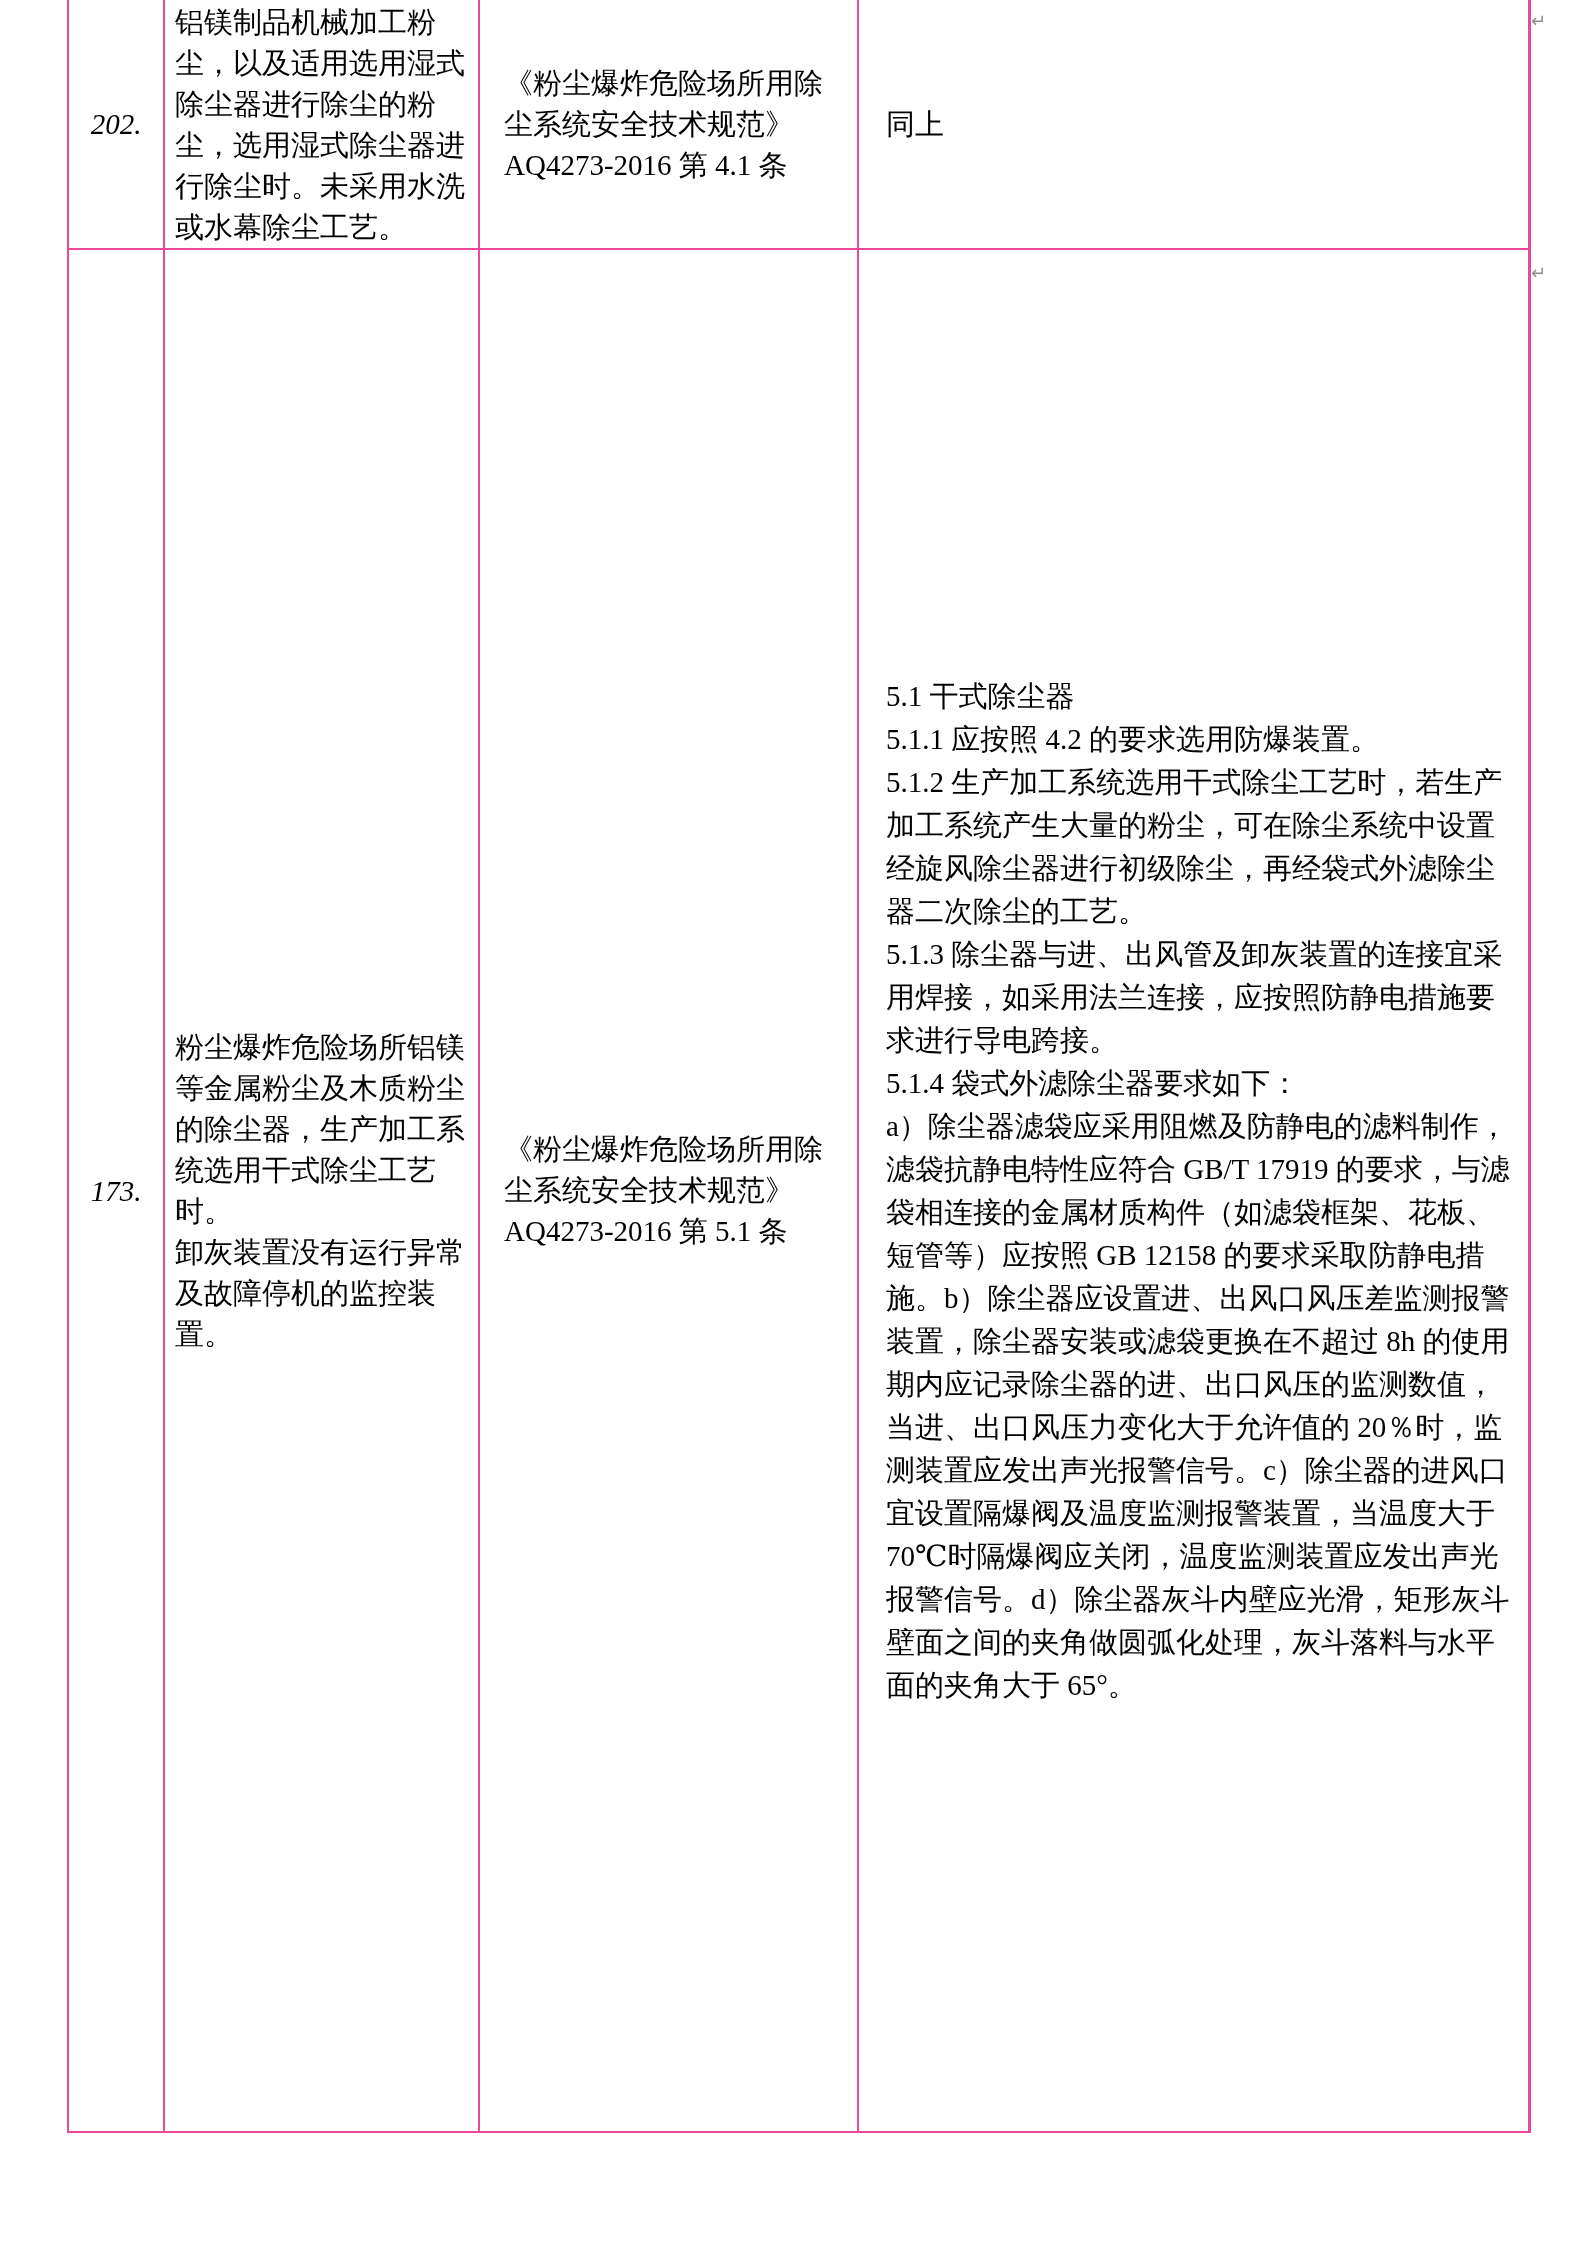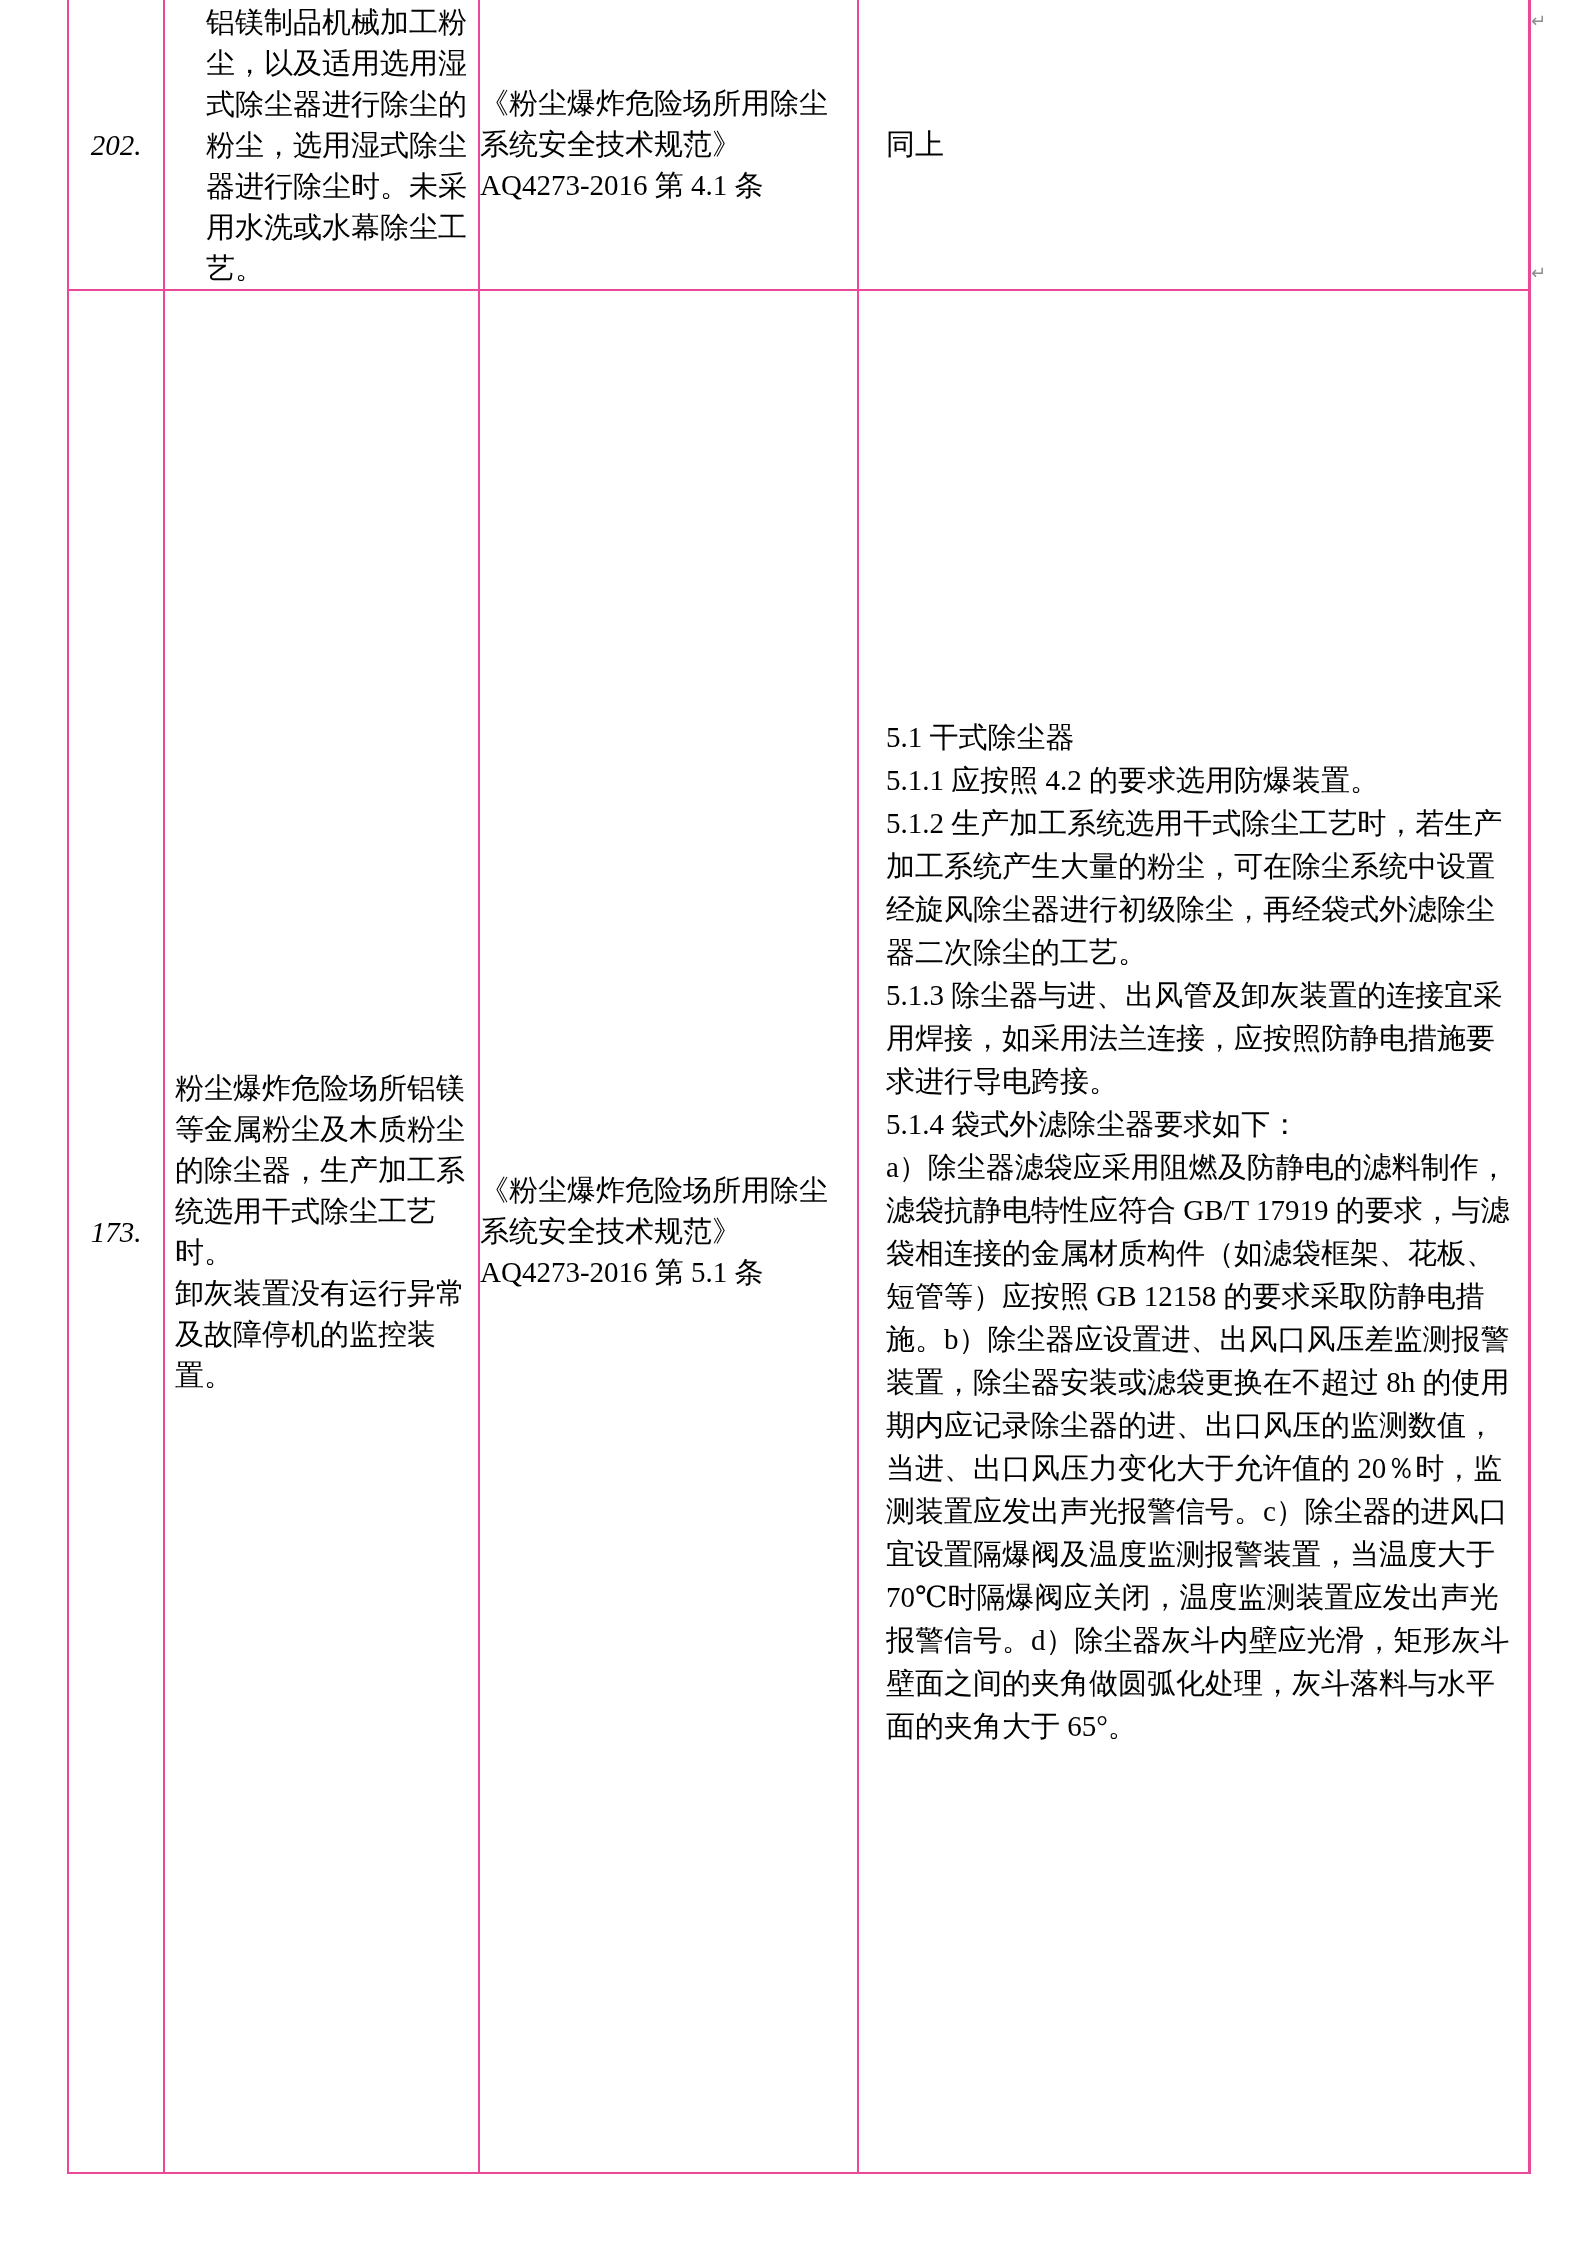--- a/index.html
+++ b/index.html
@@ -44,25 +44,25 @@
   tr.r203 { height: 1883px; }
   td.num {
     text-align: center;
     line-height: 36px;
   }
   td.issue {
     white-space: pre-line;
     line-height: 41px;
     text-align: left;
   }
-  tr.r202 td.issue { padding-top: 2px; padding-left: 41px; }
+  tr.r202 td.issue { padding-top: 2px; }
   td.basis {
     white-space: pre-line;
     line-height: 41px;
-    padding-left: 0;
+    padding-left: 24px;
     text-align: left;
     margin-top: 24px;
   }
   td.detail {
     white-space: pre-line;
     line-height: 43px;
     text-align: left;
     padding-left: 27px;
   }
   .pmark {

